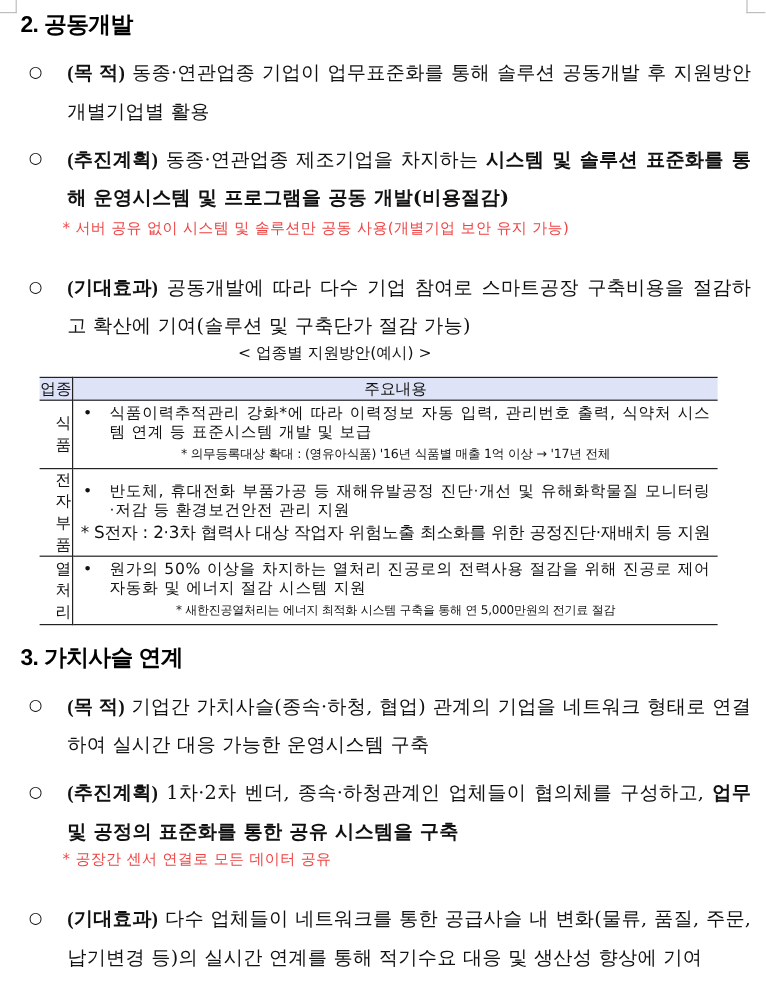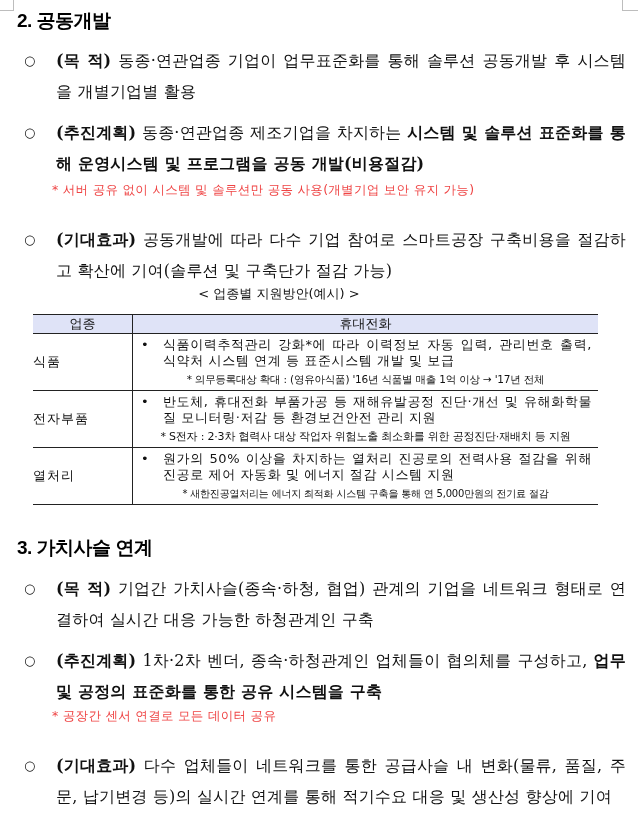--- a/index.html
+++ b/index.html
@@ -19,21 +19,21 @@
   .item {
     position: absolute; left: 20px; width: 606px;
     font-family: "DejaVu Serif", serif; font-size: 16px; line-height: 31px;
     letter-spacing: 0.2px; text-align: justify;
   }
   .item .circle {
     position: absolute; left: 4px; top: 0; font-size: 13px;
     font-family: "DejaVu Sans", sans-serif;
   }
   .item .body { margin-left: 36px; }
-  .item .label { font-weight: bold; }
+  .item .label { font-weight: bold; font-family: Liberation Serif, serif; }
   .item .strong { font-weight: bold; }
   .note {
     position: absolute; left: 52px; font-size: 12.5px;
     font-family: "DejaVu Sans", sans-serif; letter-spacing: 0.3px; color: #ef4444;
   }
   .caption {
     position: absolute; left: 0; width: 558px; text-align: center;
     font-size: 13px; font-family: "DejaVu Sans", sans-serif; top: 285px;
   }
 
@@ -41,99 +41,99 @@
     position: absolute; left: 33px; top: 314px; width: 565px;
     border-collapse: collapse; font-family: "DejaVu Sans", sans-serif;
   }
   table.support th {
     background: #dfe3f7; font-weight: normal; font-size: 13px;
     height: 18px; padding: 0; border-top: 1.5px solid #222; border-bottom: 1px solid #222;
   }
   table.support th.c1 { width: 99px; border-right: 1px solid #222; }
   table.support td { border-bottom: 1px solid #222; padding: 0; vertical-align: middle; }
   table.support td.c1 {
-    text-align: left; font-size: 13px; border-right: 1px solid #222; letter-spacing: 1px;
+    text-align: right; font-size: 13px; border-right: 1px solid #222; letter-spacing: 1px;
   }
   .bullet-row { display: flex; font-size: 13px; line-height: 16px; padding: 3px 6px 2px 6px; }
   .bullet-dot { width: 22px; flex: none; padding-left: 2px; }
   .bullet-text { flex: 1; text-align: justify; letter-spacing: 0.6px; }
   .row-note { font-size: 10.5px; line-height: 15px; padding: 1px 6px 3px 6px; letter-spacing: -0.2px; white-space: nowrap; text-align: center; }
 </style>
 </head>
 <body>
 
 <div class="crop-mark crop-tl"></div>
 <div class="crop-mark crop-tr"></div>
 
 <div class="section-title" style="top:8px;">2. 공동개발</div>
 
 <div class="item" style="top:45px;">
   <span class="circle">○</span>
-  <div class="body"><span class="label">(목  적)</span><span> 동종·연관업종 기업이 업무표준화를 통해 솔루션 공동개발 후 시스템을 개별기업별 활용</span></div>
+  <div class="body"><span class="label">(목  적)</span><span> 동종·연관업종 기업이 업무표준화를 통해 솔루션 공동개발 후 지원방안 개별기업별 활용</span></div>
 </div>
 
 <div class="item" style="top:117px;">
   <span class="circle">○</span>
   <div class="body"><span class="label">(추진계획)</span><span> 동종·연관업종 제조기업을 차지하는 </span><span class="strong">시스템 및 솔루션 표준화를 통해 운영시스템 및 프로그램을 공동 개발(비용절감)</span></div>
 </div>
 <div class="note" style="top:182px;">* 서버 공유 없이 시스템 및 솔루션만 공동 사용(개별기업 보안 유지 가능)</div>
 
 <div class="item" style="top:224px;">
   <span class="circle">○</span>
   <div class="body"><span class="label">(기대효과)</span><span> 공동개발에 따라 다수 기업 참여로 스마트공장 구축비용을 절감하고 확산에 기여(솔루션 및 구축단가 절감 가능)</span></div>
 </div>
 
 <div class="caption">&lt; 업종별 지원방안(예시) &gt;</div>
 
 <table class="support">
   <thead>
     <tr>
       <th class="c1">업종</th>
-      <th>휴대전화</th>
+      <th>주요내용</th>
     </tr>
   </thead>
   <tbody>
     <tr>
       <td class="c1">식품</td>
       <td>
         <div class="bullet-row">
             <span class="bullet-dot">•</span>
             <span class="bullet-text">식품이력추적관리 강화*에 따라 이력정보 자동 입력, 관리번호 출력, 식약처 시스템 연계 등 표준시스템 개발 및 보급</span>
           </div>
         <div class="row-note">* 의무등록대상 확대 : (영유아식품) '16년 식품별 매출 1억 이상 → '17년 전체</div>
       </td>
     </tr>
     <tr>
       <td class="c1">전자부품</td>
       <td>
         <div class="bullet-row">
             <span class="bullet-dot">•</span>
             <span class="bullet-text">반도체, 휴대전화 부품가공 등 재해유발공정 진단·개선 및 유해화학물질 모니터링·저감 등 환경보건안전 관리 지원</span>
           </div>
-        <div class="row-note" style="font-size:11px;">* S전자 : 2·3차 협력사 대상 작업자 위험노출 최소화를 위한 공정진단·재배치 등 지원</div>
+        <div class="row-note" style="font-size:14px;">* S전자 : 2·3차 협력사 대상 작업자 위험노출 최소화를 위한 공정진단·재배치 등 지원</div>
       </td>
     </tr>
     <tr>
       <td class="c1">열처리</td>
       <td>
         <div class="bullet-row">
             <span class="bullet-dot">•</span>
             <span class="bullet-text">원가의 50% 이상을 차지하는 열처리 진공로의 전력사용 절감을 위해 진공로 제어 자동화 및 에너지 절감 시스템 지원</span>
           </div>
         <div class="row-note" style="font-size:10px;">* 새한진공열처리는 에너지 최적화 시스템 구축을 통해 연 5,000만원의 전기료 절감</div>
       </td>
     </tr>
   </tbody>
 </table>
 
 <div class="section-title" style="top:535px;">3. 가치사슬 연계</div>
 
 <div class="item" style="top:573px;">
   <span class="circle">○</span>
-  <div class="body"><span class="label">(목  적)</span><span> 기업간 가치사슬(종속·하청, 협업) 관계의 기업을 네트워크 형태로 연결하여 실시간 대응 가능한 하청관계인 구축</span></div>
+  <div class="body"><span class="label">(목  적)</span><span> 기업간 가치사슬(종속·하청, 협업) 관계의 기업을 네트워크 형태로 연결하여 실시간 대응 가능한 운영시스템 구축</span></div>
 </div>
 
 <div class="item" style="top:645px;">
   <span class="circle">○</span>
   <div class="body"><span class="label">(추진계획)</span><span> 1차·2차 벤더, 종속·하청관계인 업체들이 협의체를 구성하고, </span><span class="strong">업무 및 공정의 표준화를 통한 공유 시스템을 구축</span></div>
 </div>
 <div class="note" style="top:708px;">* 공장간 센서 연결로 모든 데이터 공유</div>
 
 <div class="item" style="top:750px;">
   <span class="circle">○</span>

